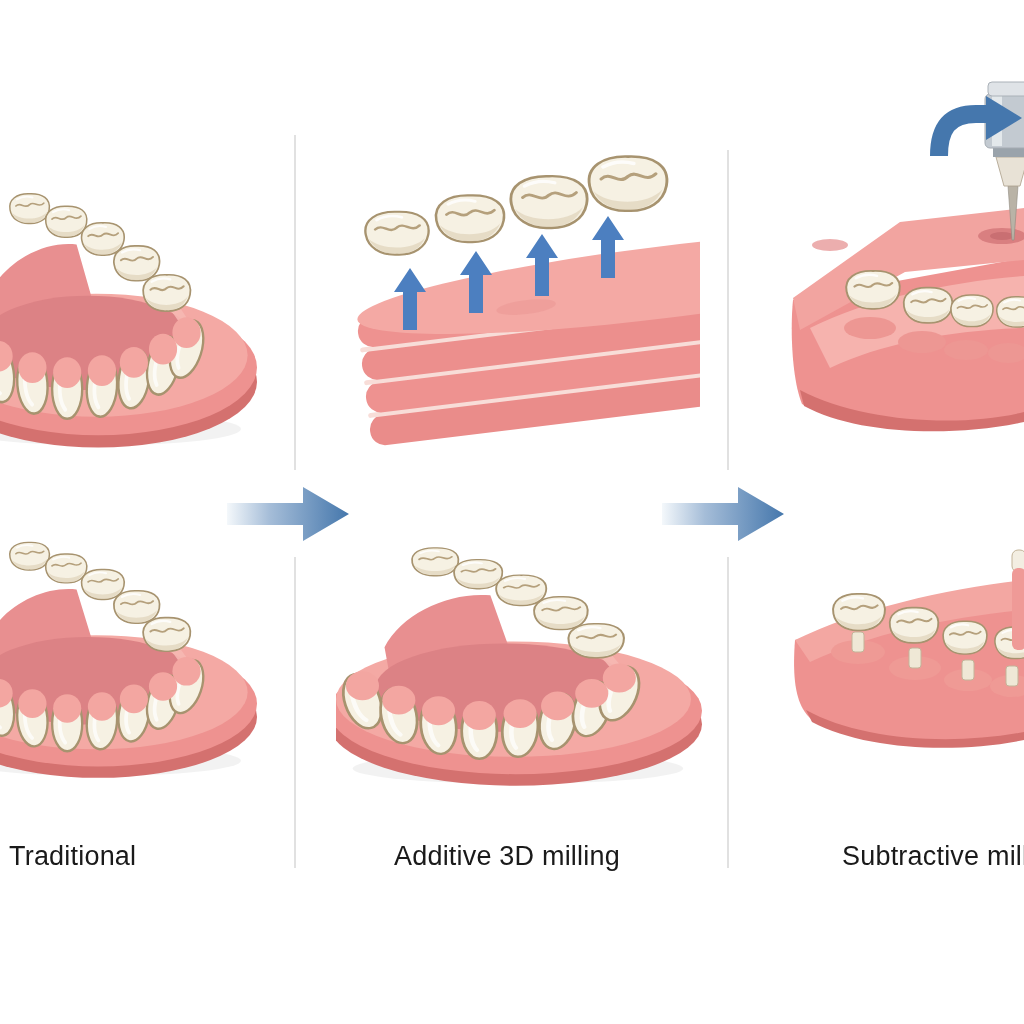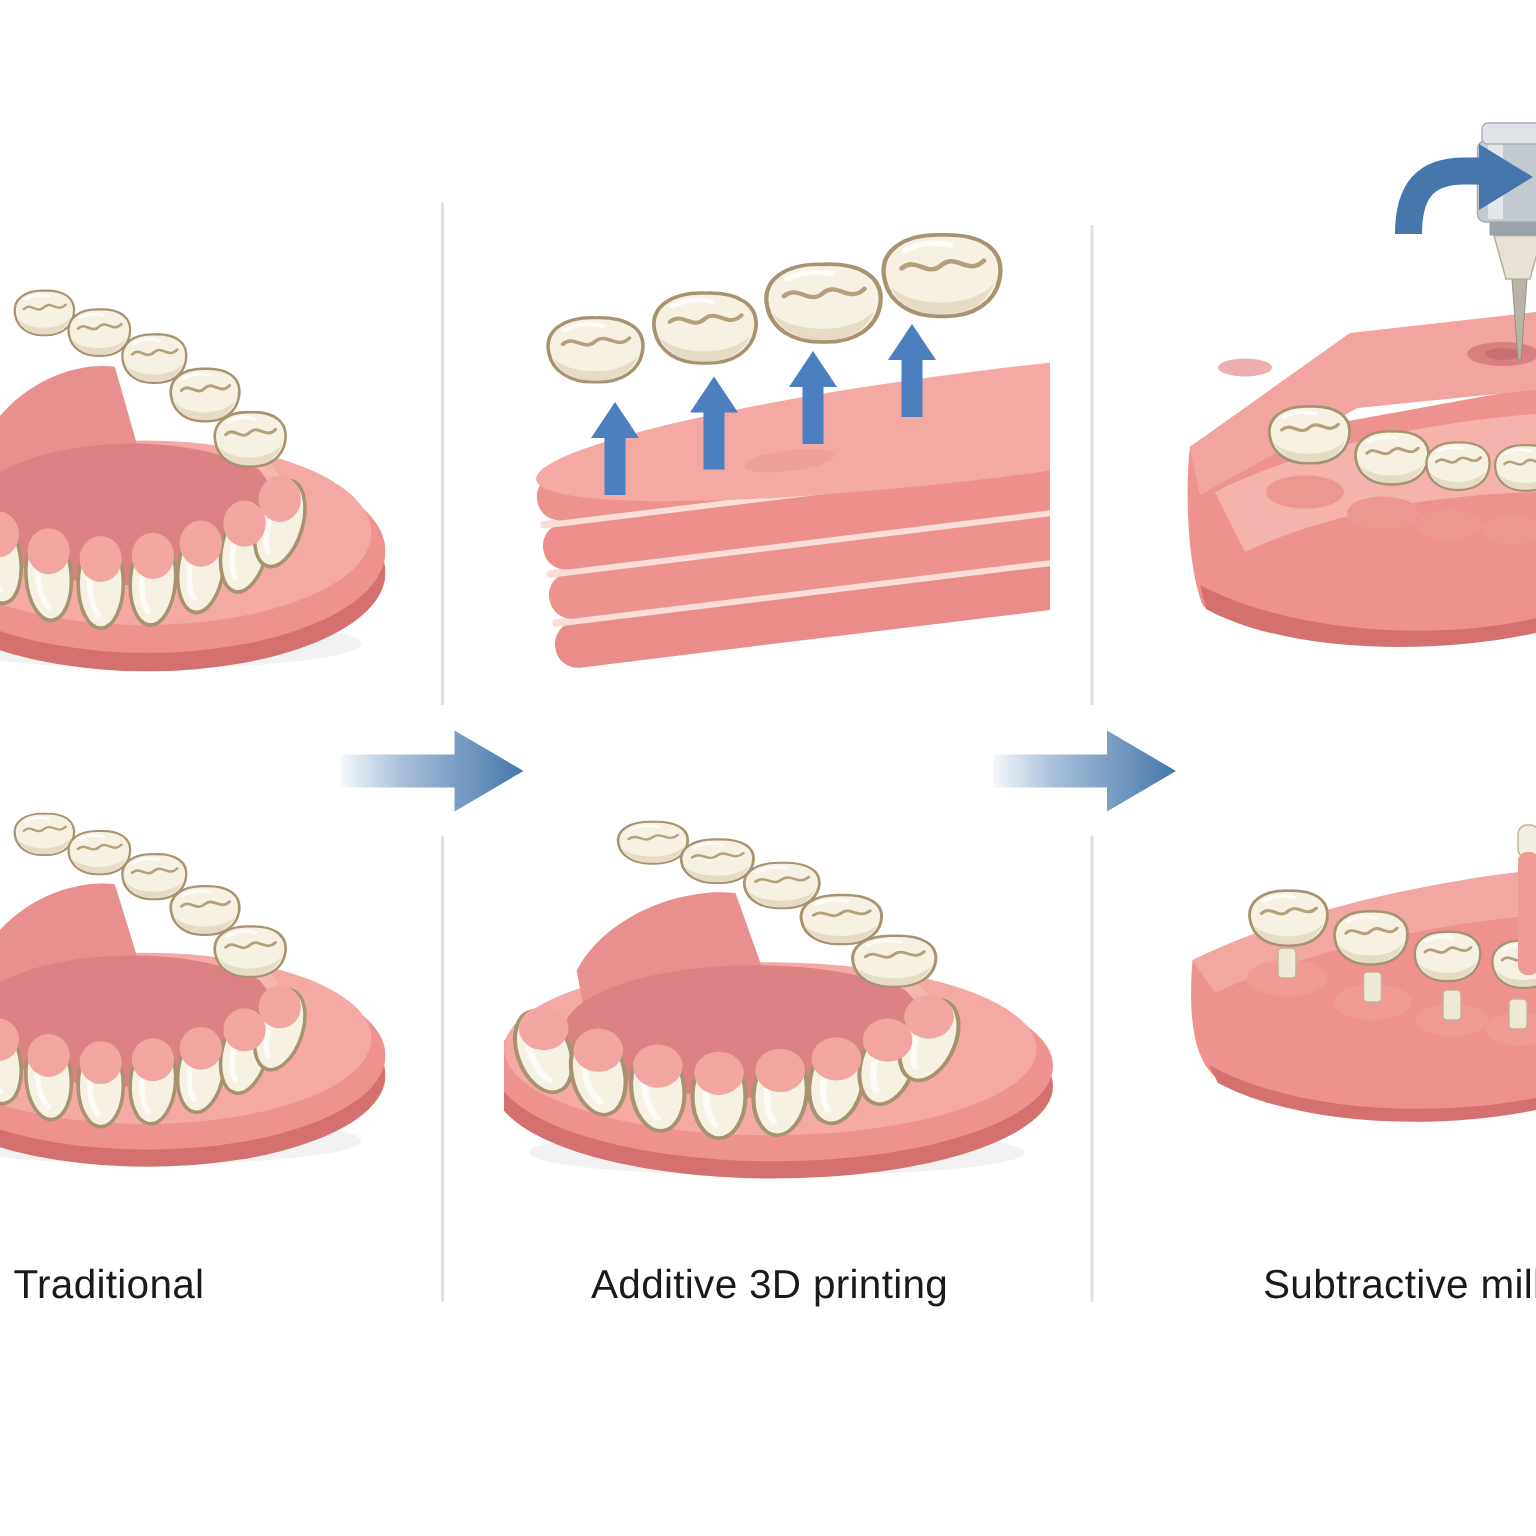--- a/index.html
+++ b/index.html
@@ -193,16 +193,16 @@
   </svg>
 
   <svg class="flow-arrow" style="left:227px;top:484px" viewBox="0 0 126 60">
     <polygon points="0,19 76,19 76,3 122,30 76,57 76,41 0,41" fill="url(#flowGrad)"></polygon>
   </svg>
   <svg class="flow-arrow" style="left:662px;top:484px" viewBox="0 0 126 60">
     <polygon points="0,19 76,19 76,3 122,30 76,57 76,41 0,41" fill="url(#flowGrad)"></polygon>
   </svg>
 
   <div class="col-label" style="left:9px">Traditional</div>
-  <div class="col-label" style="left:394px">Additive 3D printing</div>
+  <div class="col-label" style="left:394px">Additive 3D milling</div>
   <div class="col-label" style="left:842px;width:240px">Subtractive milling</div>
 
 </div>
 
 </body></html>

